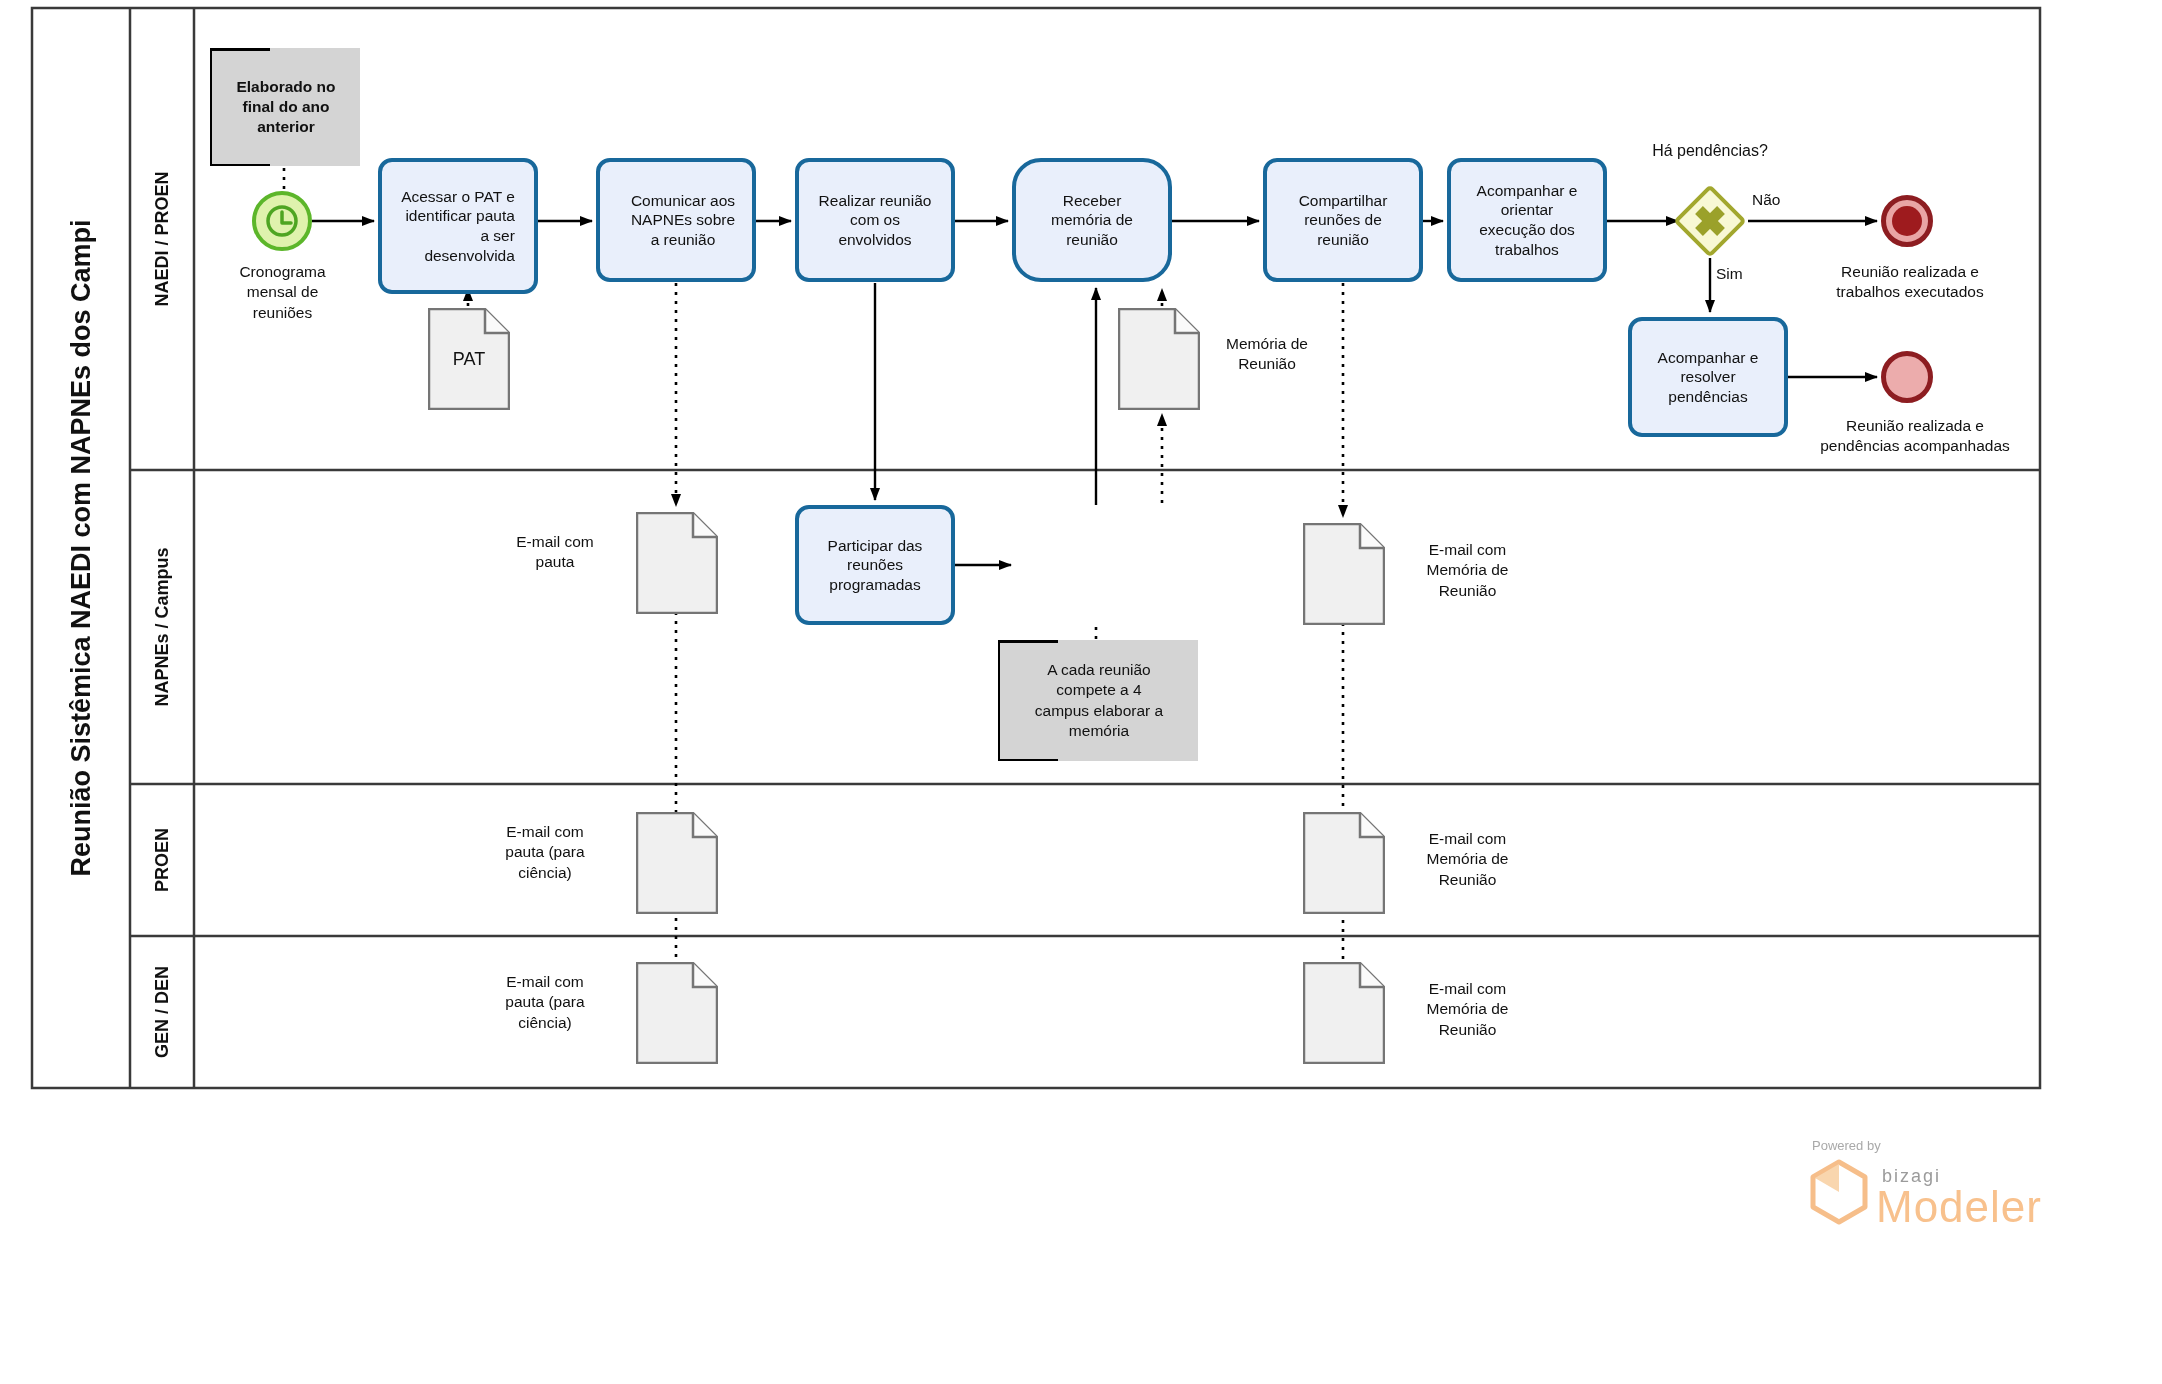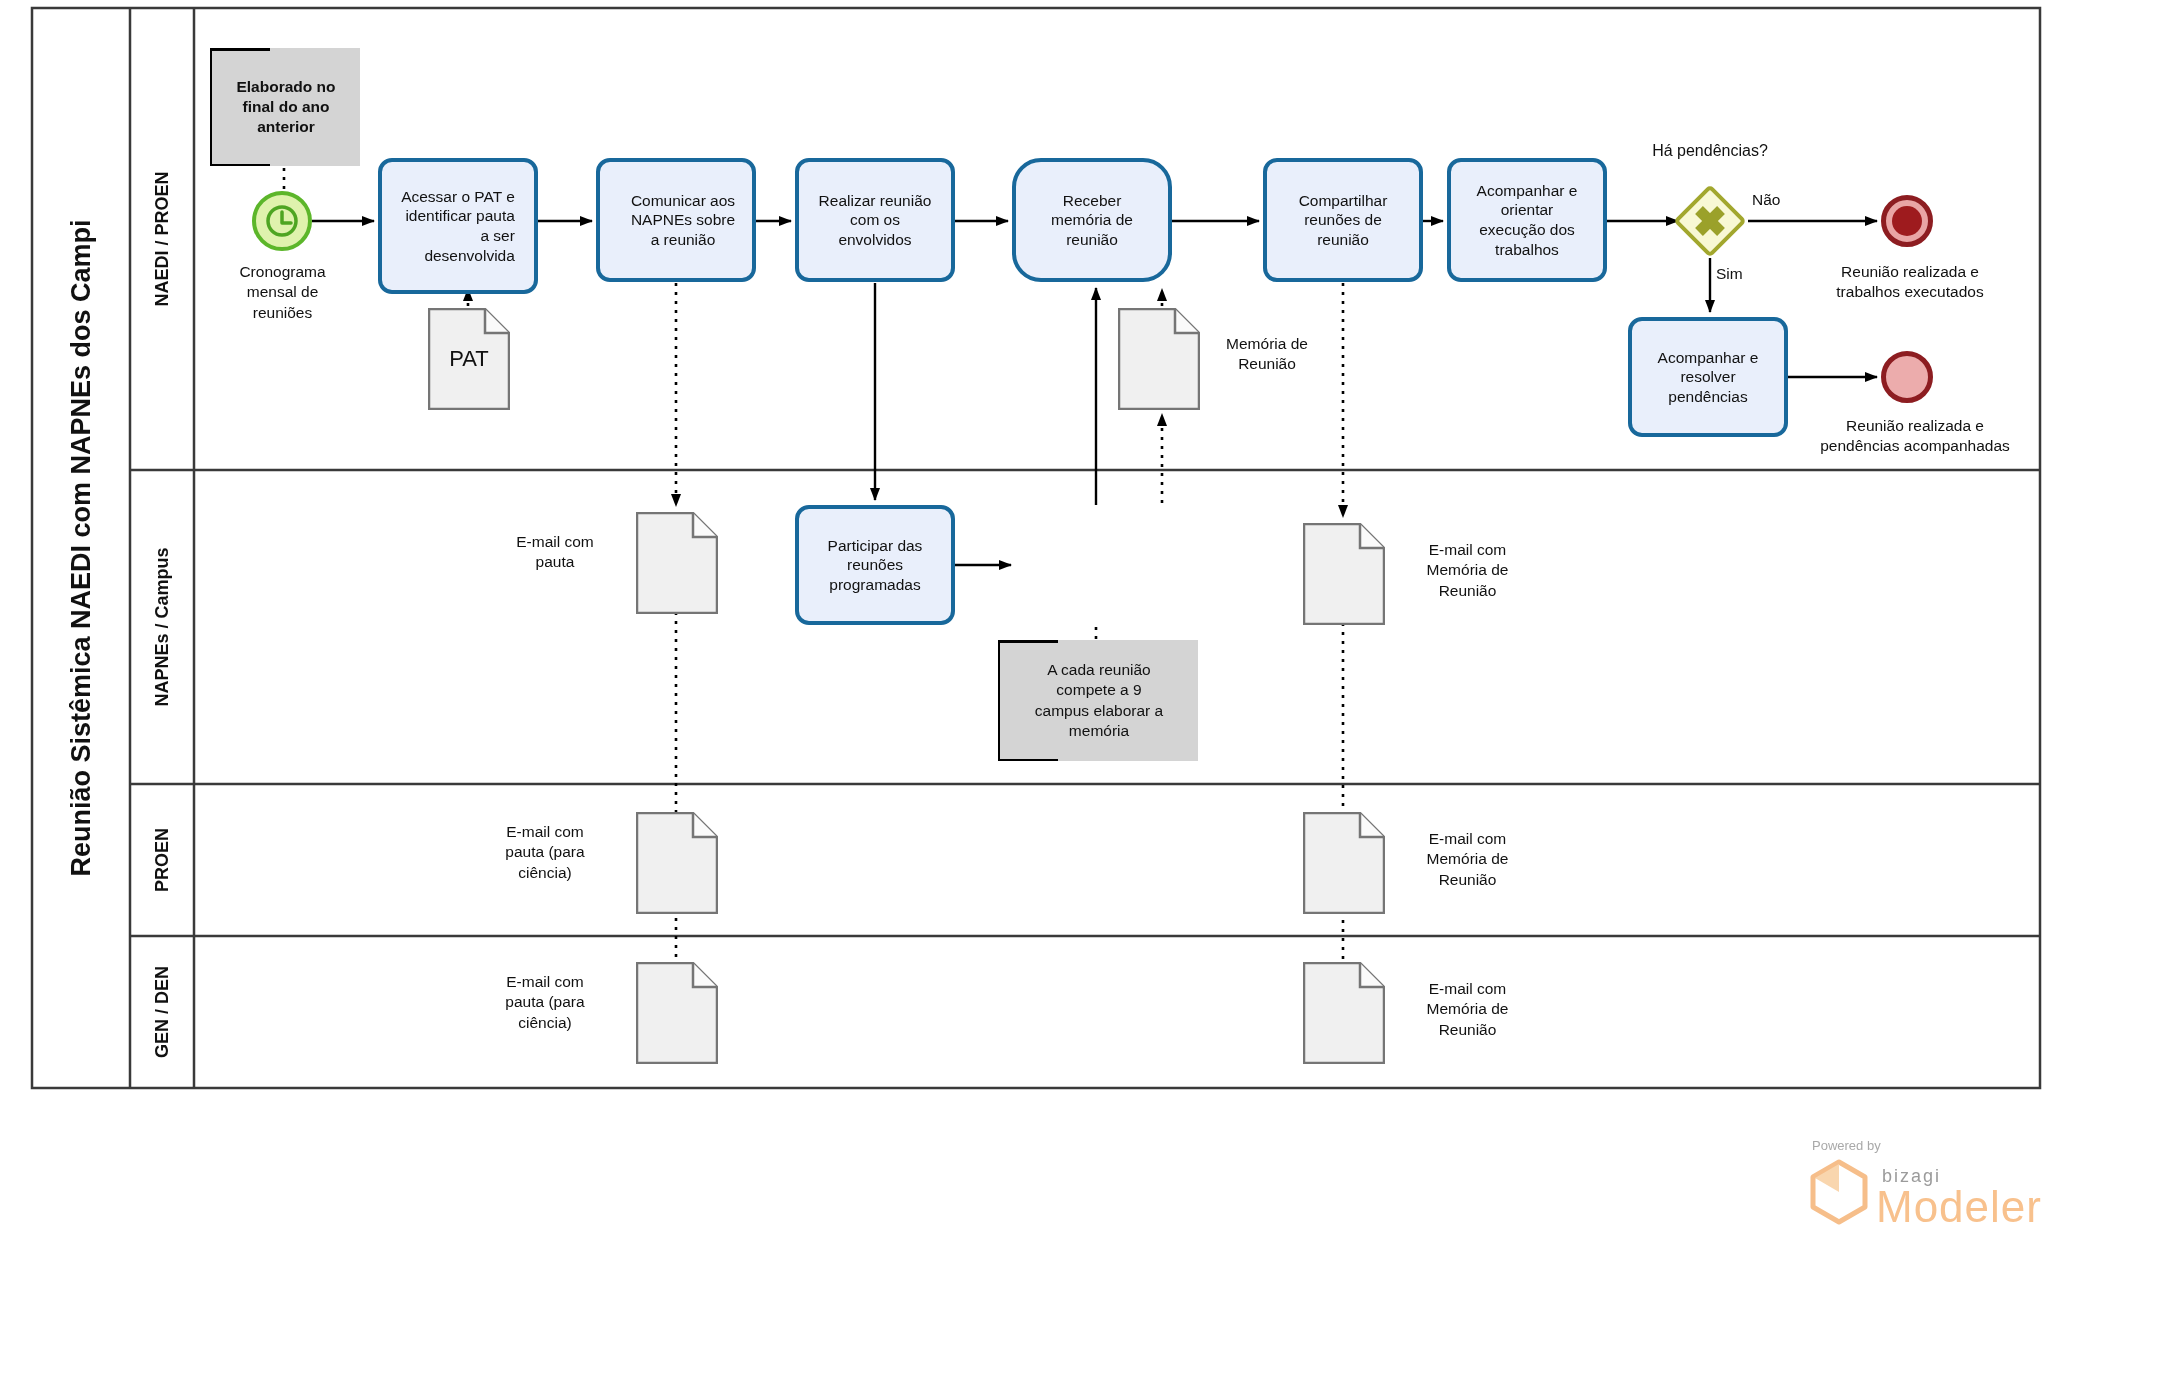--- a/index.html
+++ b/index.html
@@ -16,21 +16,21 @@
   .ann::before{top:0;} .ann::after{bottom:0;}
   .vlabel{position:absolute;z-index:3;display:flex;align-items:center;justify-content:center;transform:rotate(-90deg);
           font-weight:bold;white-space:nowrap;}
   .pool-title{font-size:27px;}
   .lane-label{font-size:18px;}
   .start-event{width:60px;height:60px;border-radius:50%;border:4px solid #5CB62A;background:#DFF2AD;}
   .gateway{width:52px;height:52px;background:#F8F8D4;border:4px solid #A2A72E;border-radius:5px;transform:rotate(45deg);}
   .end-terminate{width:52px;height:52px;border-radius:50%;border:5px solid #8D1D21;background:#E9A5A5;}
   .end-terminate .core{position:absolute;left:6px;top:6px;width:30px;height:30px;border-radius:50%;background:#9E1B1E;}
   .end-plain{width:52px;height:52px;border-radius:50%;border:5px solid #8D1D21;background:#ECACAC;}
-  .doc-text{position:absolute;z-index:4;font-size:22px;display:flex;align-items:center;justify-content:center;}
+  .doc-text{position:absolute;z-index:4;font-size:18px;display:flex;align-items:center;justify-content:center;}
   .footer-powered{position:absolute;z-index:3;font-size:13px;color:#A9A9A9;}
   .footer-bizagi{position:absolute;z-index:3;font-size:18px;color:#9B9B9B;letter-spacing:2px;}
   .footer-modeler{position:absolute;z-index:3;font-size:44px;font-weight:500;color:#F8C18D;letter-spacing:1px;}
 </style>
 </head>
 <body>
 
 <div id="stage">
 
   <svg class="layer" width="2162" height="1384">
@@ -167,21 +167,21 @@
     </svg>
   </div>
   <div class="lbl" style="left:490px;top:532px;width:130px;">E-mail com
 pauta</div>
 
   <div class="shape task" style="left:795px;top:505px;width:160px;height:120px;">Participar das
 reunões
 programadas</div>
 
   <div class="shape ann" style="left:998px;top:640px;width:200px;height:121px;">A cada reunião
-compete a 9
+compete a 4
 campus elaborar a
 memória</div>
 
   <div class="shape" style="left:1303px;top:523px;">
     <svg width="82" height="102">
       <path d="M1,1 H57 L81,25 V101 H1 Z" fill="#F0F0F0" stroke="#757575" stroke-width="2.5"></path>
       <path d="M57,1 L57,25 L81,25" fill="#FAFAFA" stroke="#757575" stroke-width="2.5"></path>
     </svg>
   </div>
   <div class="lbl" style="left:1390px;top:540px;width:155px;">E-mail com

